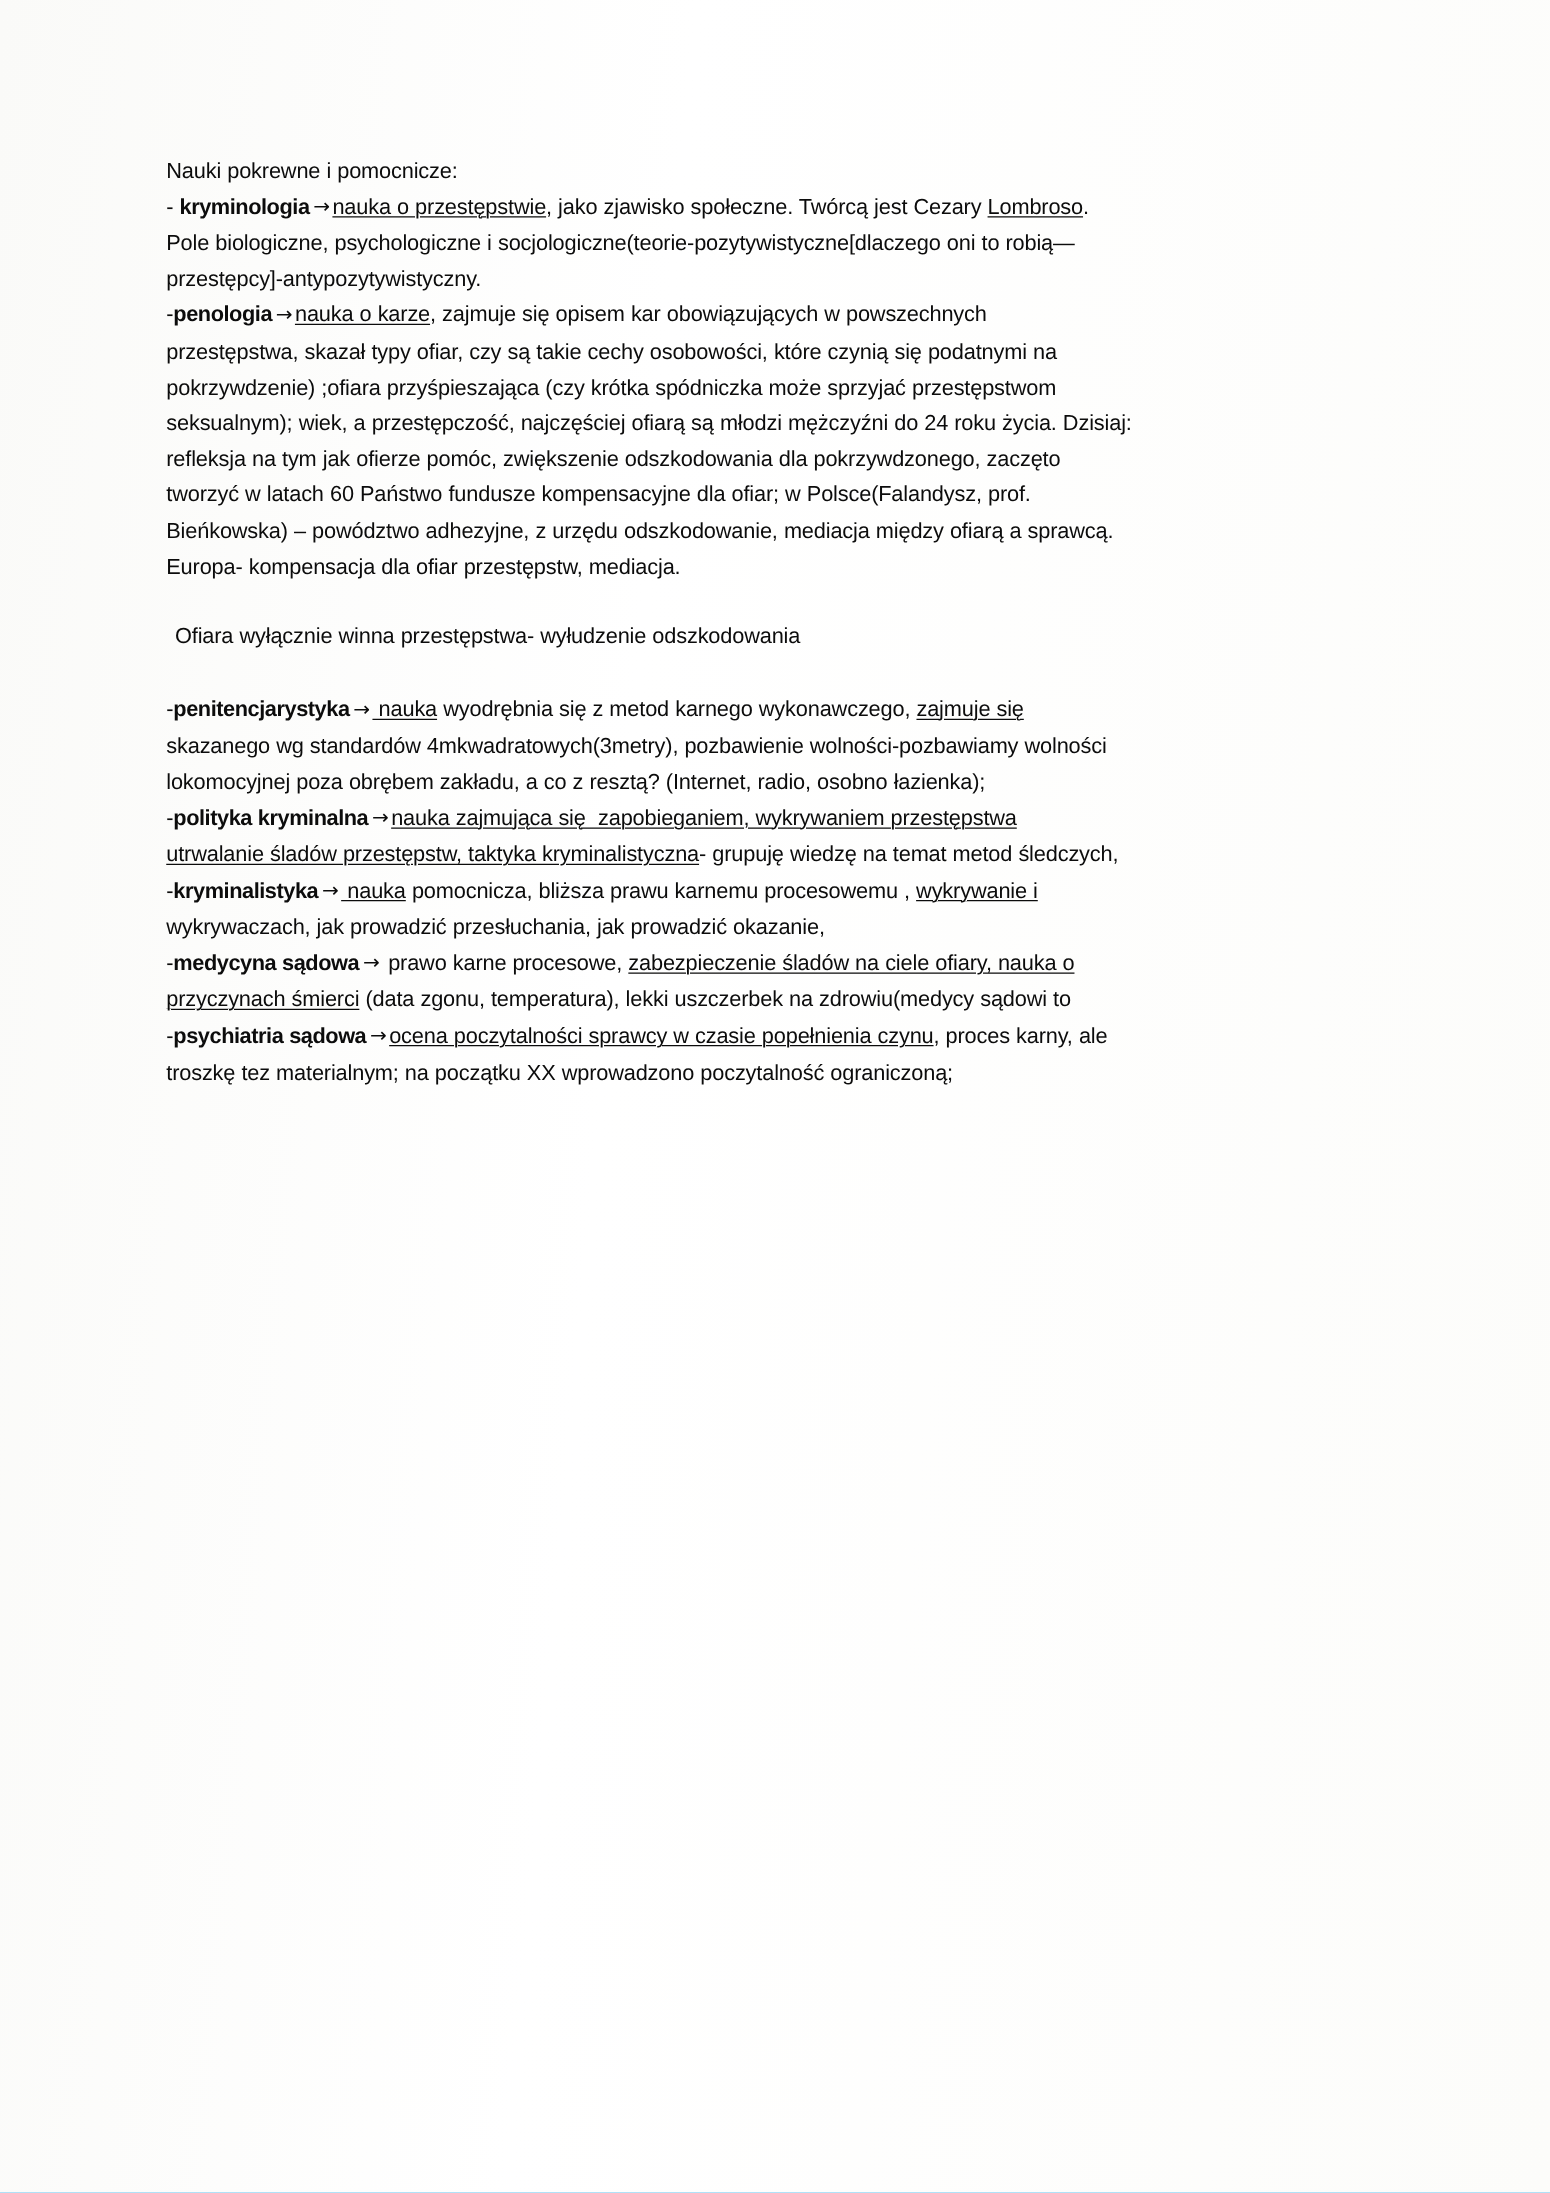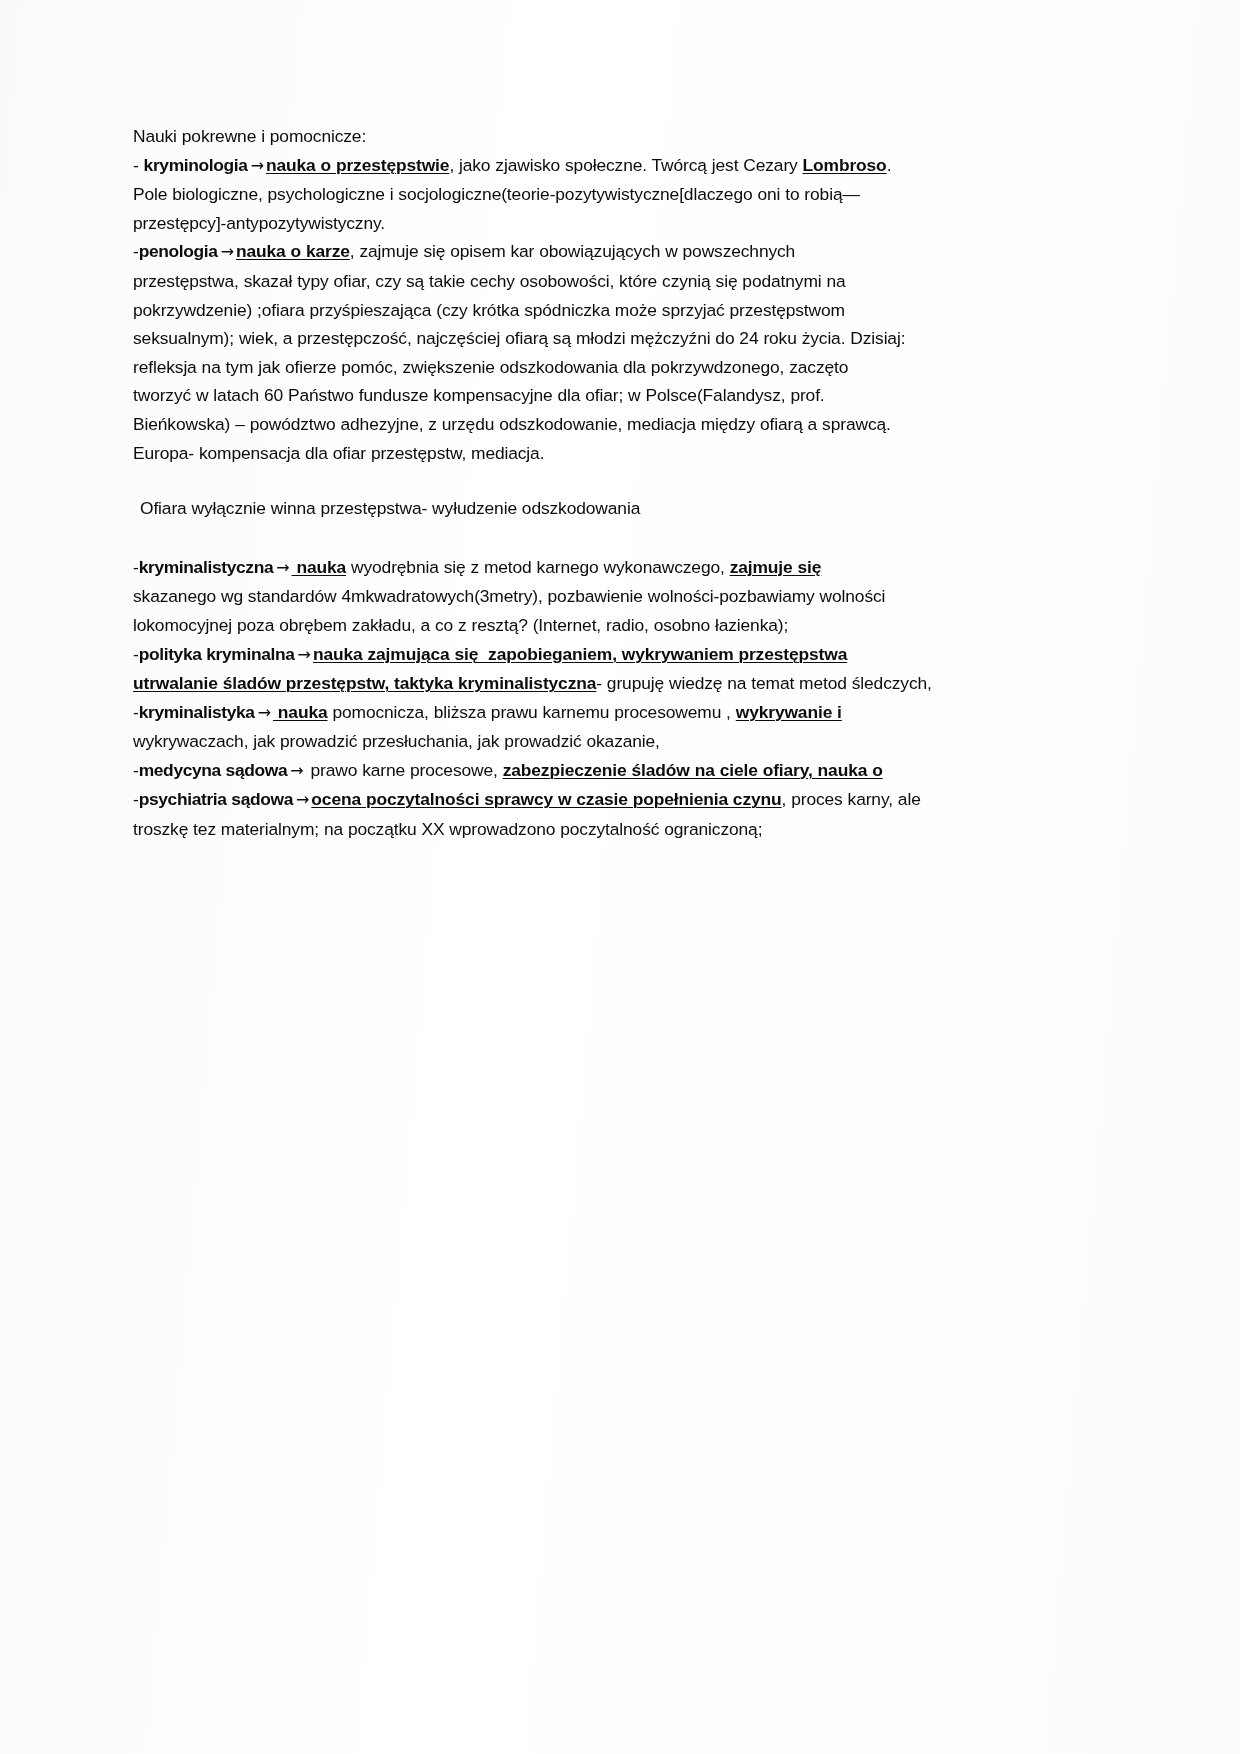--- a/index.html
+++ b/index.html
@@ -51,21 +51,20 @@
     margin: 0;
   }
   b, .b {
     font-weight: 700;
     letter-spacing: -0.35px;
   }
   .u {
     text-decoration: underline;
     text-underline-offset: 2px;
     text-decoration-thickness: 1px;
-    font-weight: bold;
   }
   .arrow {
     font-family: "DejaVu Sans", sans-serif;
     font-size: 16px;
     padding: 0 2px 0 3px;
     display: inline-block;
     transform: translateY(-0.5px);
   }
   .spacer-sm { height: 27px; }
   .spacer-md { height: 30px; }
@@ -97,29 +96,30 @@
     <p class="line para"><span>tworzyć w latach 60 Państwo fundusze kompensacyjne dla ofiar; w Polsce(Falandysz, prof.</span></p>
     <p class="line para"><span>Bieńkowska) – powództwo adhezyjne, z urzędu odszkodowanie, mediacja między ofiarą a sprawcą.</span></p>
     <p class="line para"><span>Europa- kompensacja dla ofiar przestępstw, mediacja.</span></p>
 
     <div class="spacer-sm"></div>
 
     <p class="line para indent-1"><span>Ofiara wyłącznie winna przestępstwa- wyłudzenie odszkodowania</span></p>
 
     <div class="spacer-md"></div>
 
-    <p class="line para"><span>-</span><b class="b">kryminalistyczna</b><span class="arrow">→</span><span class="u"> nauka</span><span> wyodrębnia się z metod karnego wykonawczego, </span><span class="u">zajmuje się</span></p>
+    <p class="line para"><span>-</span><b class="b">penitencjarystyka</b><span class="arrow">→</span><span class="u"> nauka</span><span> wyodrębnia się z metod karnego wykonawczego, </span><span class="u">zajmuje się</span></p>
     <p class="line para"><span>skazanego wg standardów 4mkwadratowych(3metry), pozbawienie wolności-pozbawiamy wolności</span></p>
     <p class="line para"><span>lokomocyjnej poza obrębem zakładu, a co z resztą? (Internet, radio, osobno łazienka);</span></p>
 
     <p class="line para"><span>-</span><b class="b">polityka kryminalna</b><span class="arrow">→</span><span class="u">nauka zajmująca się  zapobieganiem, wykrywaniem przestępstwa</span></p>
 
     <p class="line para"><span class="u">utrwalanie śladów przestępstw, taktyka kryminalistyczna</span><span>- grupuję wiedzę na temat metod śledczych,</span></p>
     <p class="line para"><span>-</span><b class="b">kryminalistyka</b><span class="arrow">→</span><span class="u"> nauka</span><span> pomocnicza, bliższa prawu karnemu procesowemu , </span><span class="u">wykrywanie i</span></p>
     <p class="line para"><span>wykrywaczach, jak prowadzić przesłuchania, jak prowadzić okazanie,</span></p>
 
     <p class="line para"><span>-</span><b class="b">medycyna sądowa</b><span class="arrow">→</span><span> prawo karne procesowe, </span><span class="u">zabezpieczenie śladów na ciele ofiary, nauka o</span></p>
+    <p class="line para"><span class="u">przyczynach śmierci</span><span> (data zgonu, temperatura), lekki uszczerbek na zdrowiu(medycy sądowi to</span></p>
 
     <p class="line para"><span>-</span><b class="b">psychiatria sądowa</b><span class="arrow">→</span><span class="u">ocena poczytalności sprawcy w czasie popełnienia czynu</span><span>, proces karny, ale</span></p>
     <p class="line para"><span>troszkę tez materialnym; na początku XX wprowadzono poczytalność ograniczoną;</span></p>
 
   </div>
 </div>
 
 </body></html>

